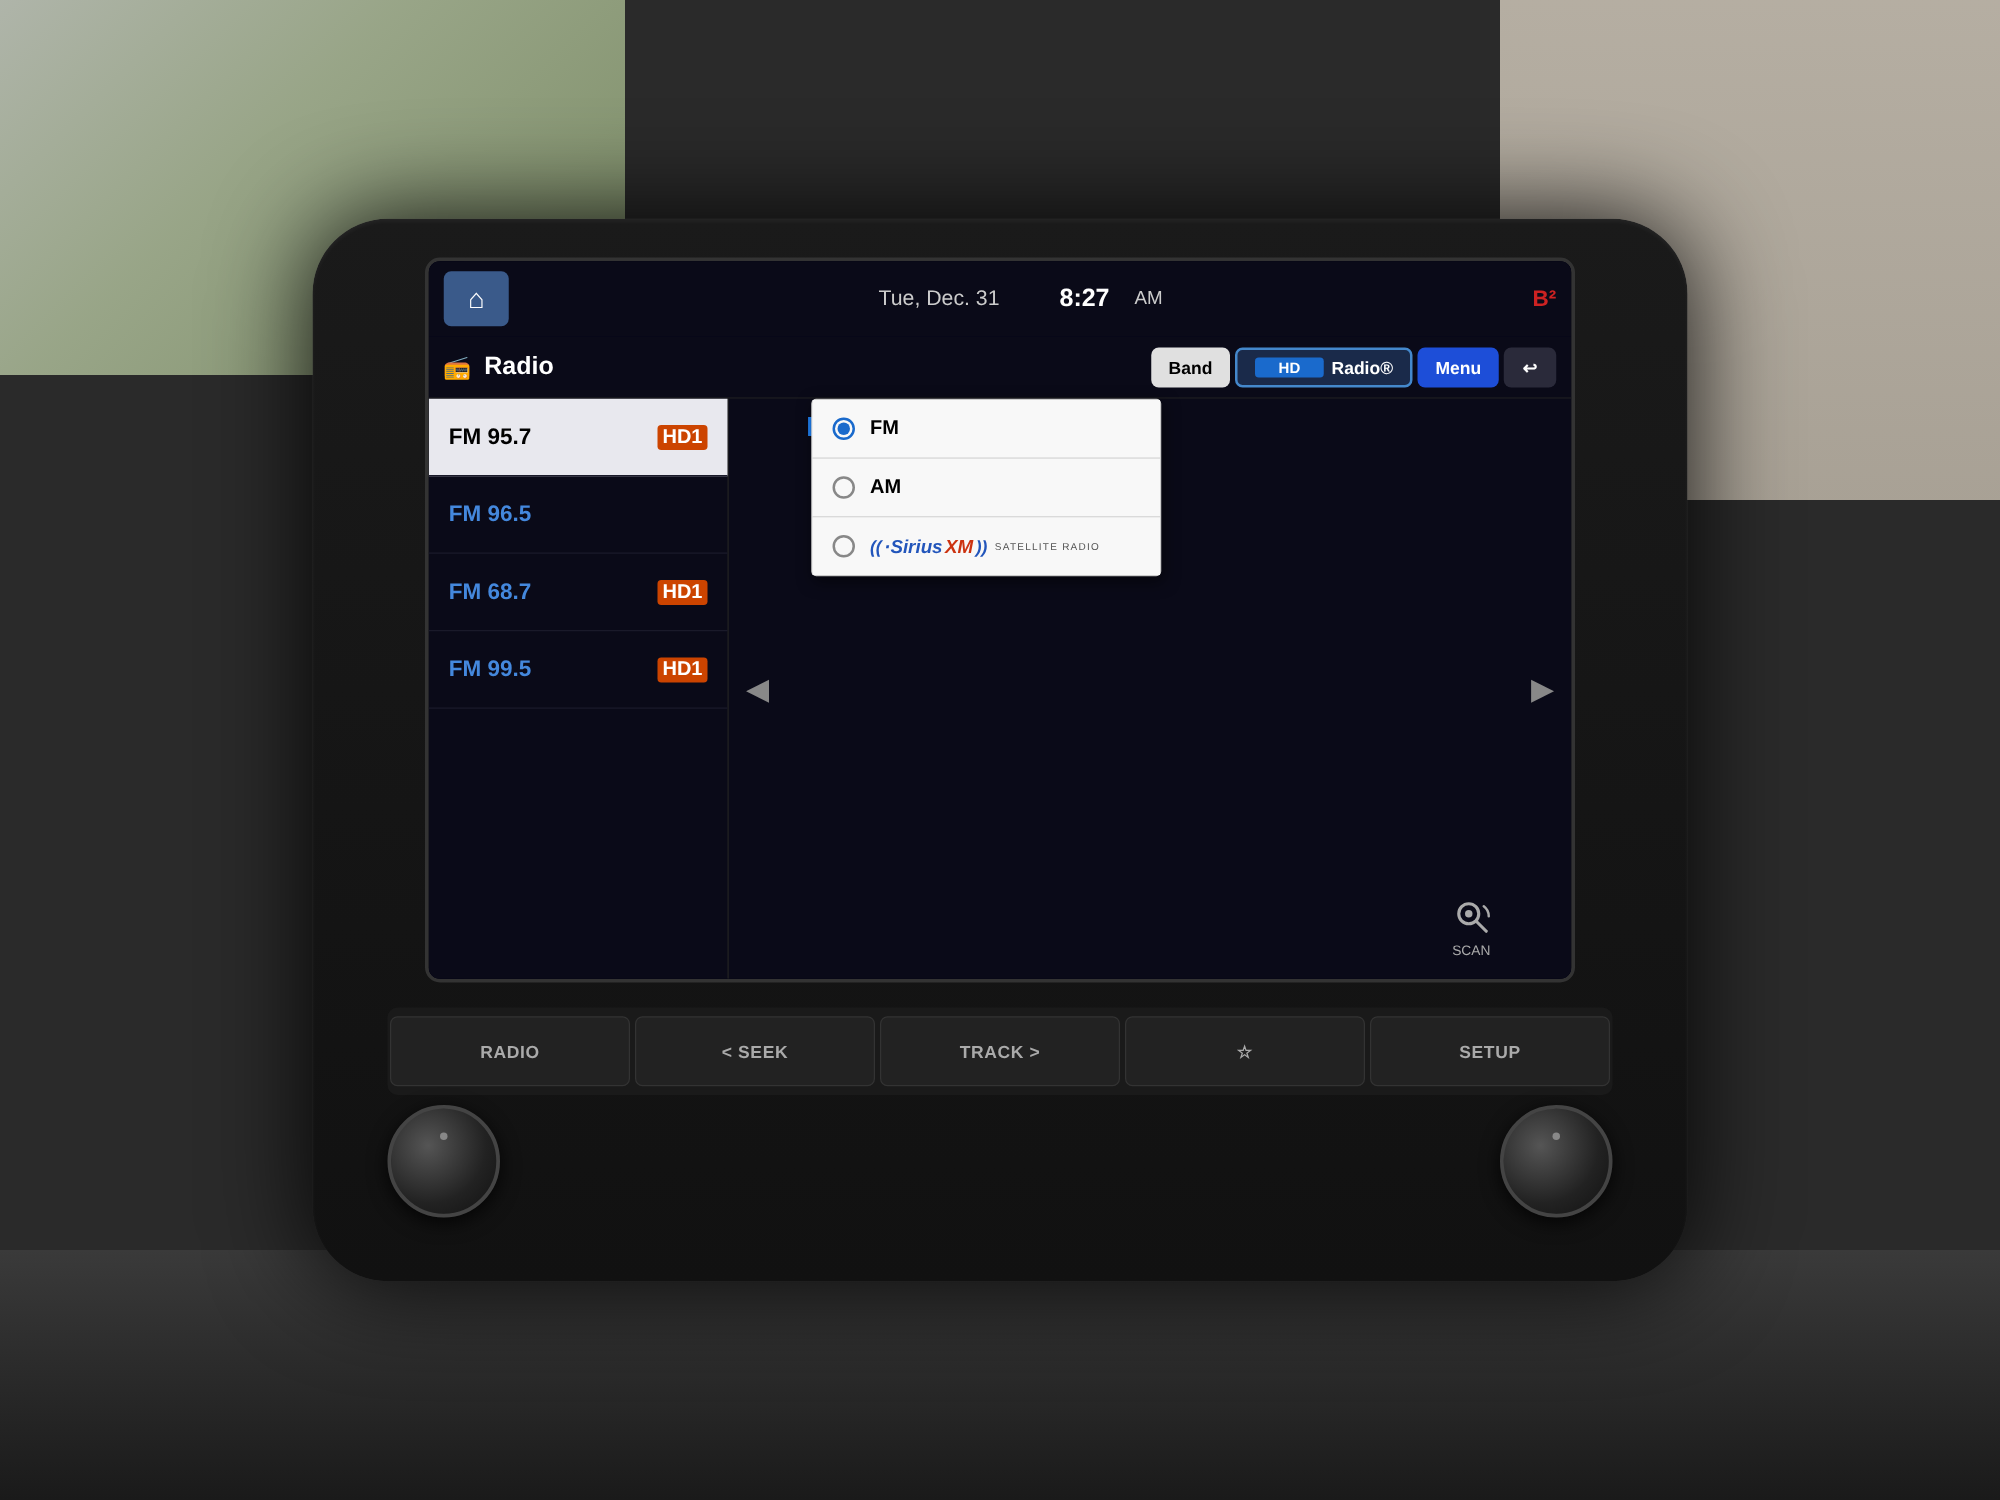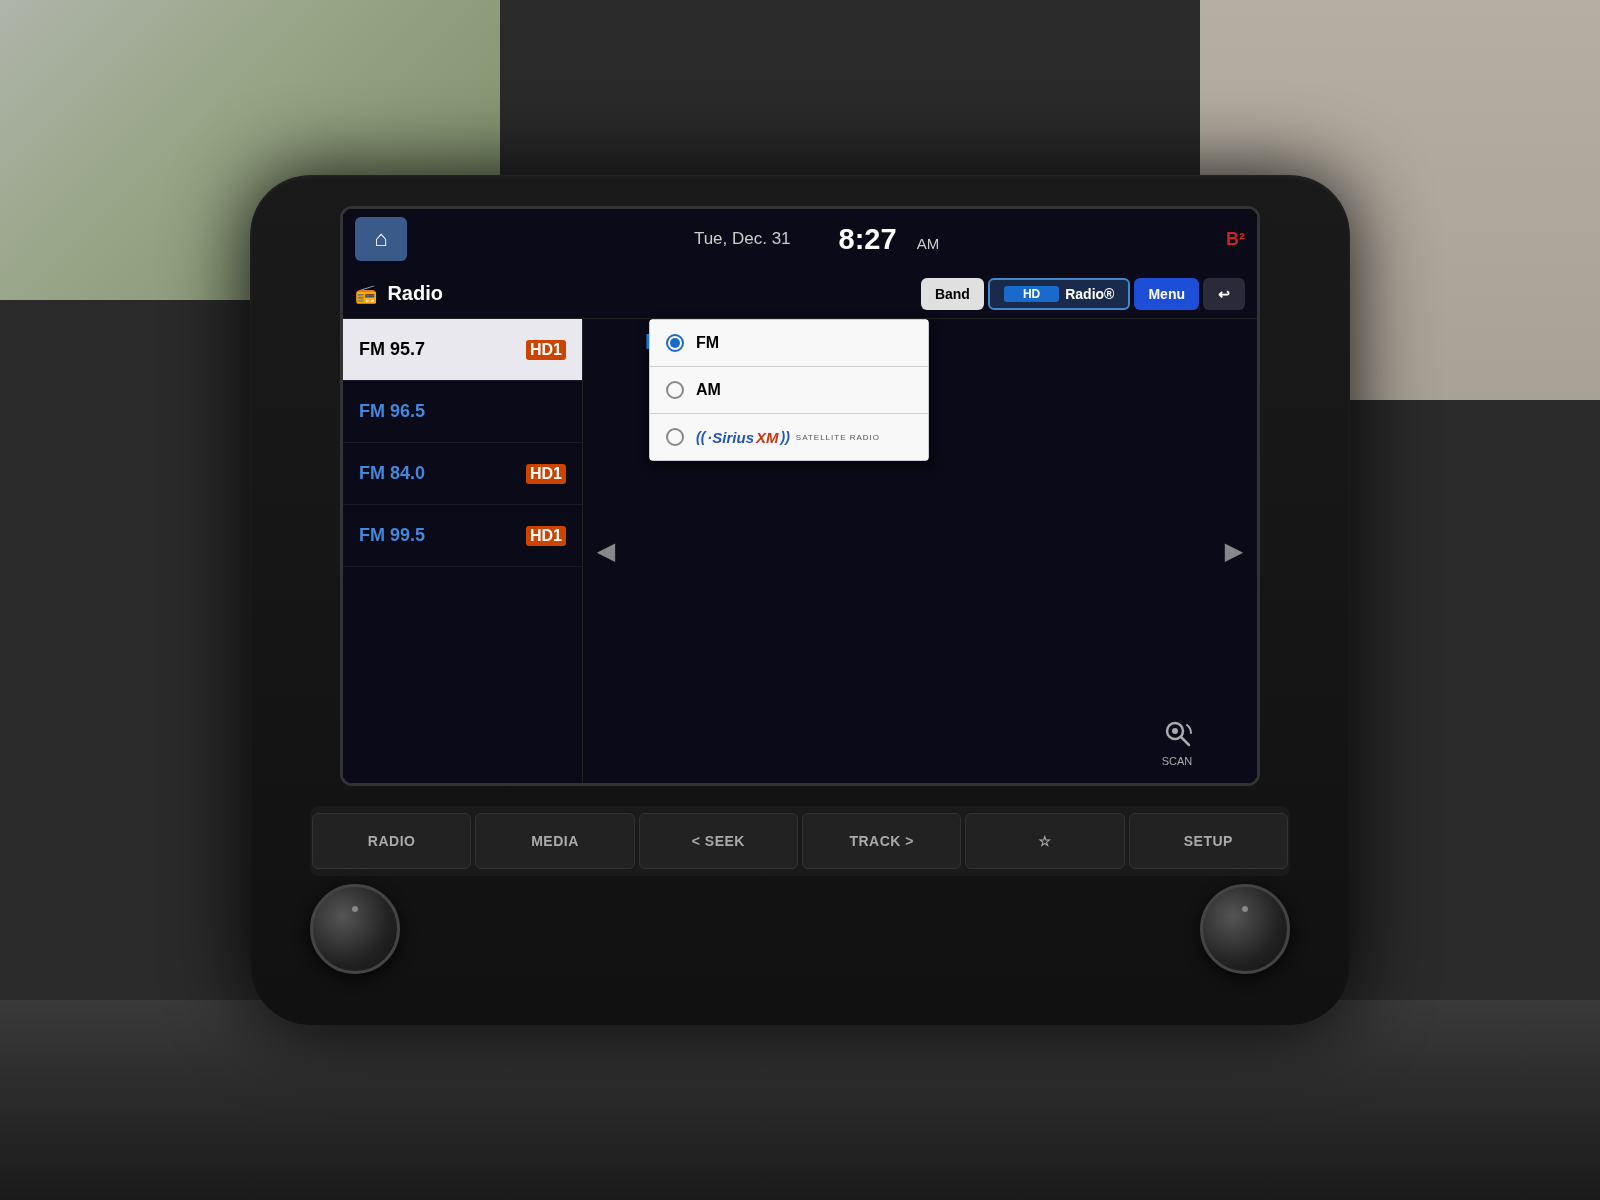--- a/index.html
+++ b/index.html
@@ -109,21 +109,21 @@
       gap: 20px;
     }
 
     .date-text {
       color: #ccc;
       font-size: 17px;
     }
 
     .time-text {
       color: white;
-      font-size: 29px;
+      font-size: 20px;
       font-weight: bold;
       margin-left: 28px;
     }
 
     .ampm-text {
       color: #ccc;
       font-size: 15px;
       align-self: flex-end;
       margin-bottom: 4px;
     }
@@ -486,21 +486,21 @@
             <span class="station-freq" style="color:#000; font-weight:bold;">FM 95.7</span>
             <span class="hd1-badge">HD1</span>
           </div>
 
           <div class="station-item">
             <span class="station-freq">FM 96.5</span>
           </div>
 
 
           <div class="station-item">
-            <span class="station-freq">FM 84.0</span>
+            <span class="station-freq">FM 68.7</span>
             <span class="hd1-badge">HD1</span>
           </div>
 
           <div class="station-item">
             <span class="station-freq">FM 99.5</span>
             <span class="hd1-badge">HD1</span>
           </div>
         </div>
 
         <div class="arrows-area">
@@ -554,21 +554,20 @@
         <div style="display:flex; align-items:center; padding:0 8px;">
           <button class="arrow-btn">▶</button>
         </div>
 
       </div>
     </div>
   </div>
 
   <div class="nav-bar">
     <button class="nav-btn">RADIO</button>
-    <button class="nav-btn">MEDIA</button>
     <button class="nav-btn">&lt; SEEK</button>
     <button class="nav-btn">TRACK &gt;</button>
     <button class="nav-btn">☆</button>
     <button class="nav-btn">SETUP</button>
   </div>
 
   <div class="knobs-row">
     <div class="knob">
       <div class="knob-dot"></div>
     </div>

